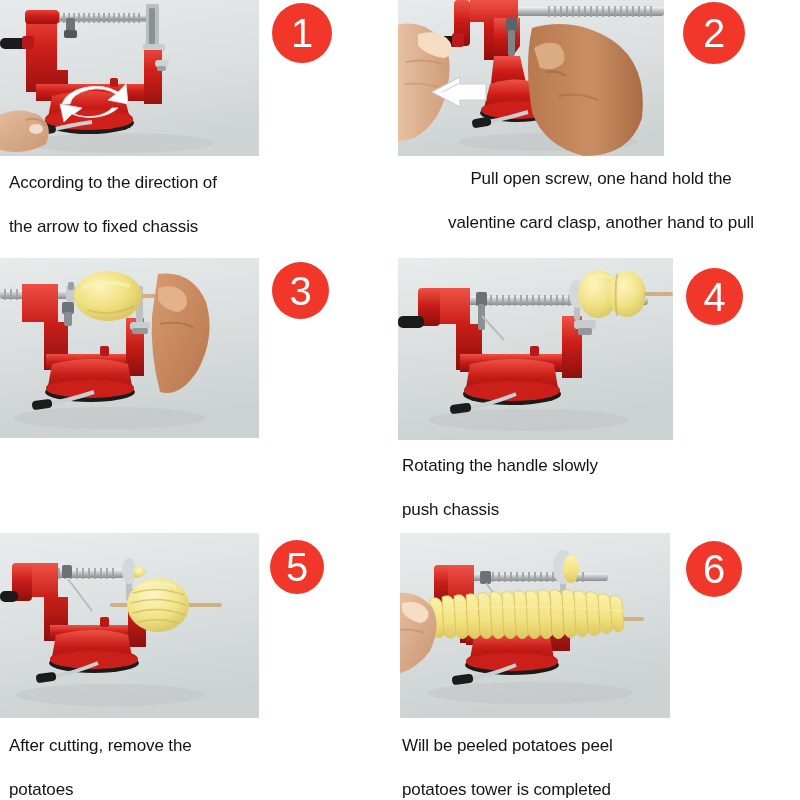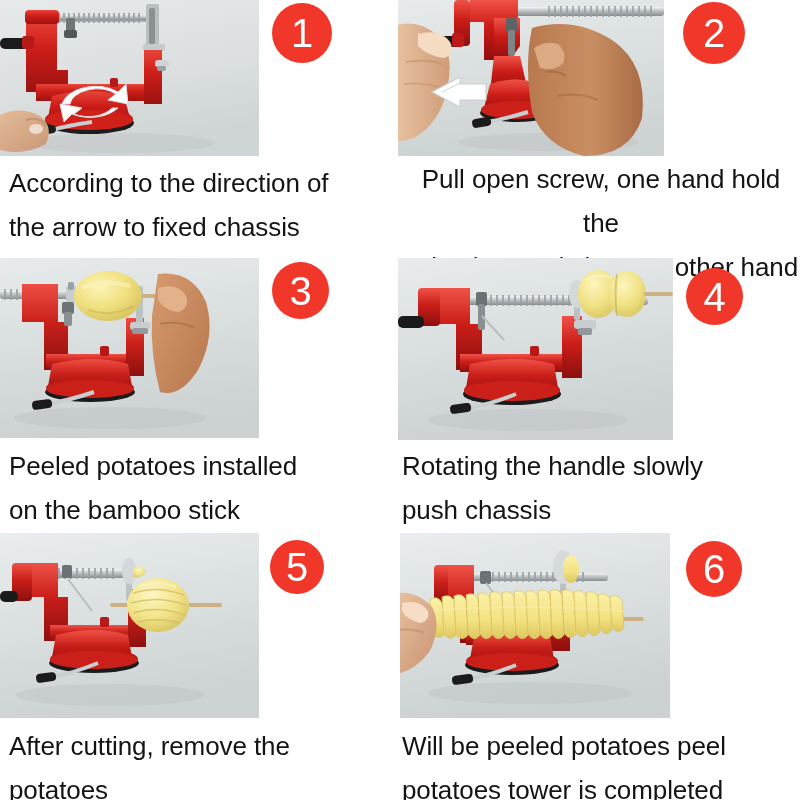--- a/index.html
+++ b/index.html
@@ -37,21 +37,21 @@
     font-weight:400;
     font-size:40px;
     line-height:1;
     letter-spacing:0px;
     user-select:none;
   }
 
   
   .caption {
     position:absolute;
-    font-size:26px;
+    font-size:17px;
     line-height:44px;
     color:#141414;
     font-family:"Liberation Sans", sans-serif;
     letter-spacing:-0.1px;
     white-space:pre-wrap;
   }
 </style>
 </head>
 <body>
 
@@ -328,22 +328,20 @@
         <path d="M158 16 Q192 12 206 44 Q216 78 198 112 Q180 140 160 134 Q150 96 152 58 Z" fill="url(#skin3)"></path>
         <path d="M158 30 Q178 24 186 38 Q190 50 178 54 Q164 52 158 42 Z" fill="#e3b18a"></path>
         <path d="M160 66 Q180 62 194 70" stroke="#a16c46" stroke-width="2" fill="none" opacity="0.6"></path>
       </svg>
     </div>
 
     <div class="badge" style="left:272px;top:4px;width:57px;height:57px;background:#f0372a;">
       <span>3</span>
     </div>
 
-    <div class="caption" style="left:9px;top:186px;width:385px;">Peeled potatoes installed
-on the bamboo stick</div>
   </div>
 
   <div class="panel" style="left:398px;top:258px;width:402px;height:272px;">
 
     <div class="photo" style="left:0px;top:0px;width:275px;height:182px;">
       <svg viewBox="0 0 275 182" preserveAspectRatio="none">
         <defs>
           <linearGradient id="bg4" x1="0" y1="0" x2="0.25" y2="1">
             <stop offset="0%" stop-color="#e8ecec"></stop>
             <stop offset="100%" stop-color="#ccd1d2"></stop>

